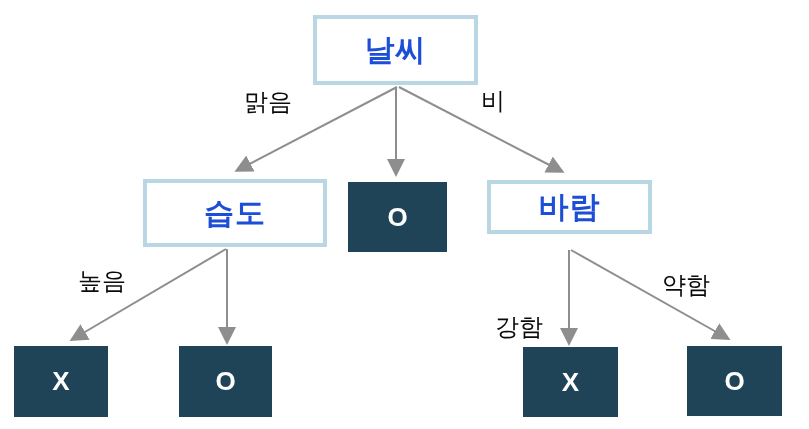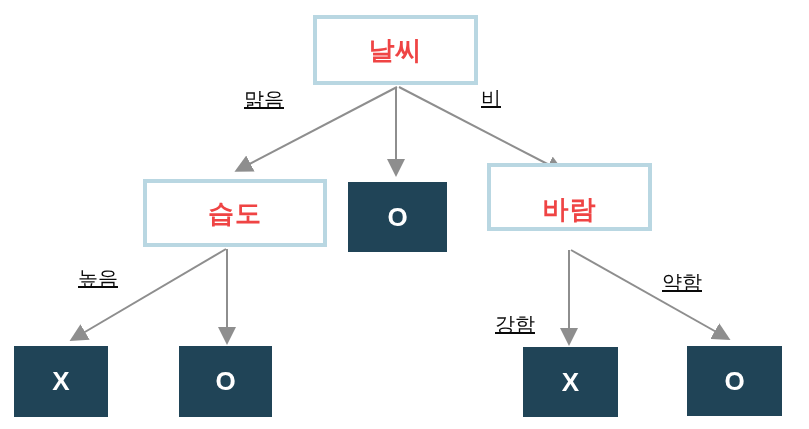--- a/index.html
+++ b/index.html
@@ -26,48 +26,47 @@
   .node {
     position: absolute;
     display: flex;
     align-items: center;
     justify-content: center;
     box-sizing: border-box;
   }
   .decision {
     background: #ffffff;
     border: 4px solid #b9d7e2;
-    color: #ef4444;
+    color: #1d4ed8;
     font-weight: bold;
-    font-size: 26px;
+    font-size: 30px;
     letter-spacing: 1px;
   }
   .leaf {
     background: #204457;
     color: #ffffff;
     font-weight: bold;
     font-size: 26px;
   }
   
   .node-weather  { left: 313px; top: 15px;  width: 165px; height: 70px; }
   .node-humidity { left: 143px; top: 179px; width: 184px; height: 68px; }
-  .node-wind     { left: 487px; top: 163px; width: 165px; height: 68px; align-items: flex-end; }
+  .node-wind     { left: 487px; top: 180px; width: 165px; height: 54px; }
   
   .leaf-overcast        { left: 348px; top: 182px; width: 99px; height: 70px; }
   .leaf-humidity-high   { left: 14px;  top: 346px; width: 94px; height: 71px; }
   .leaf-humidity-normal { left: 179px; top: 346px; width: 93px; height: 71px; }
   .leaf-wind-strong     { left: 523px; top: 347px; width: 95px; height: 70px; }
   .leaf-wind-weak       { left: 687px; top: 346px; width: 95px; height: 70px; }
   
   .edge-label {
     position: absolute;
     color: #0a0a0a;
-    font-size: 20px;
+    font-size: 24px;
     white-space: nowrap;
-    text-decoration: underline;
   }
   .label-sunny    { left: 244px; top: 86px;  }
   .label-overcast { left: 333px; top: 123px; }
   .label-rain     { left: 481px; top: 85px;  }
   .label-high     { left: 78px;  top: 265px; }
   .label-normal   { left: 249px; top: 299px; }
   .label-strong   { left: 495px; top: 301px; margin-top: 10px; }
   .label-weak     { left: 662px; top: 269px; }
 </style>
 </head>

